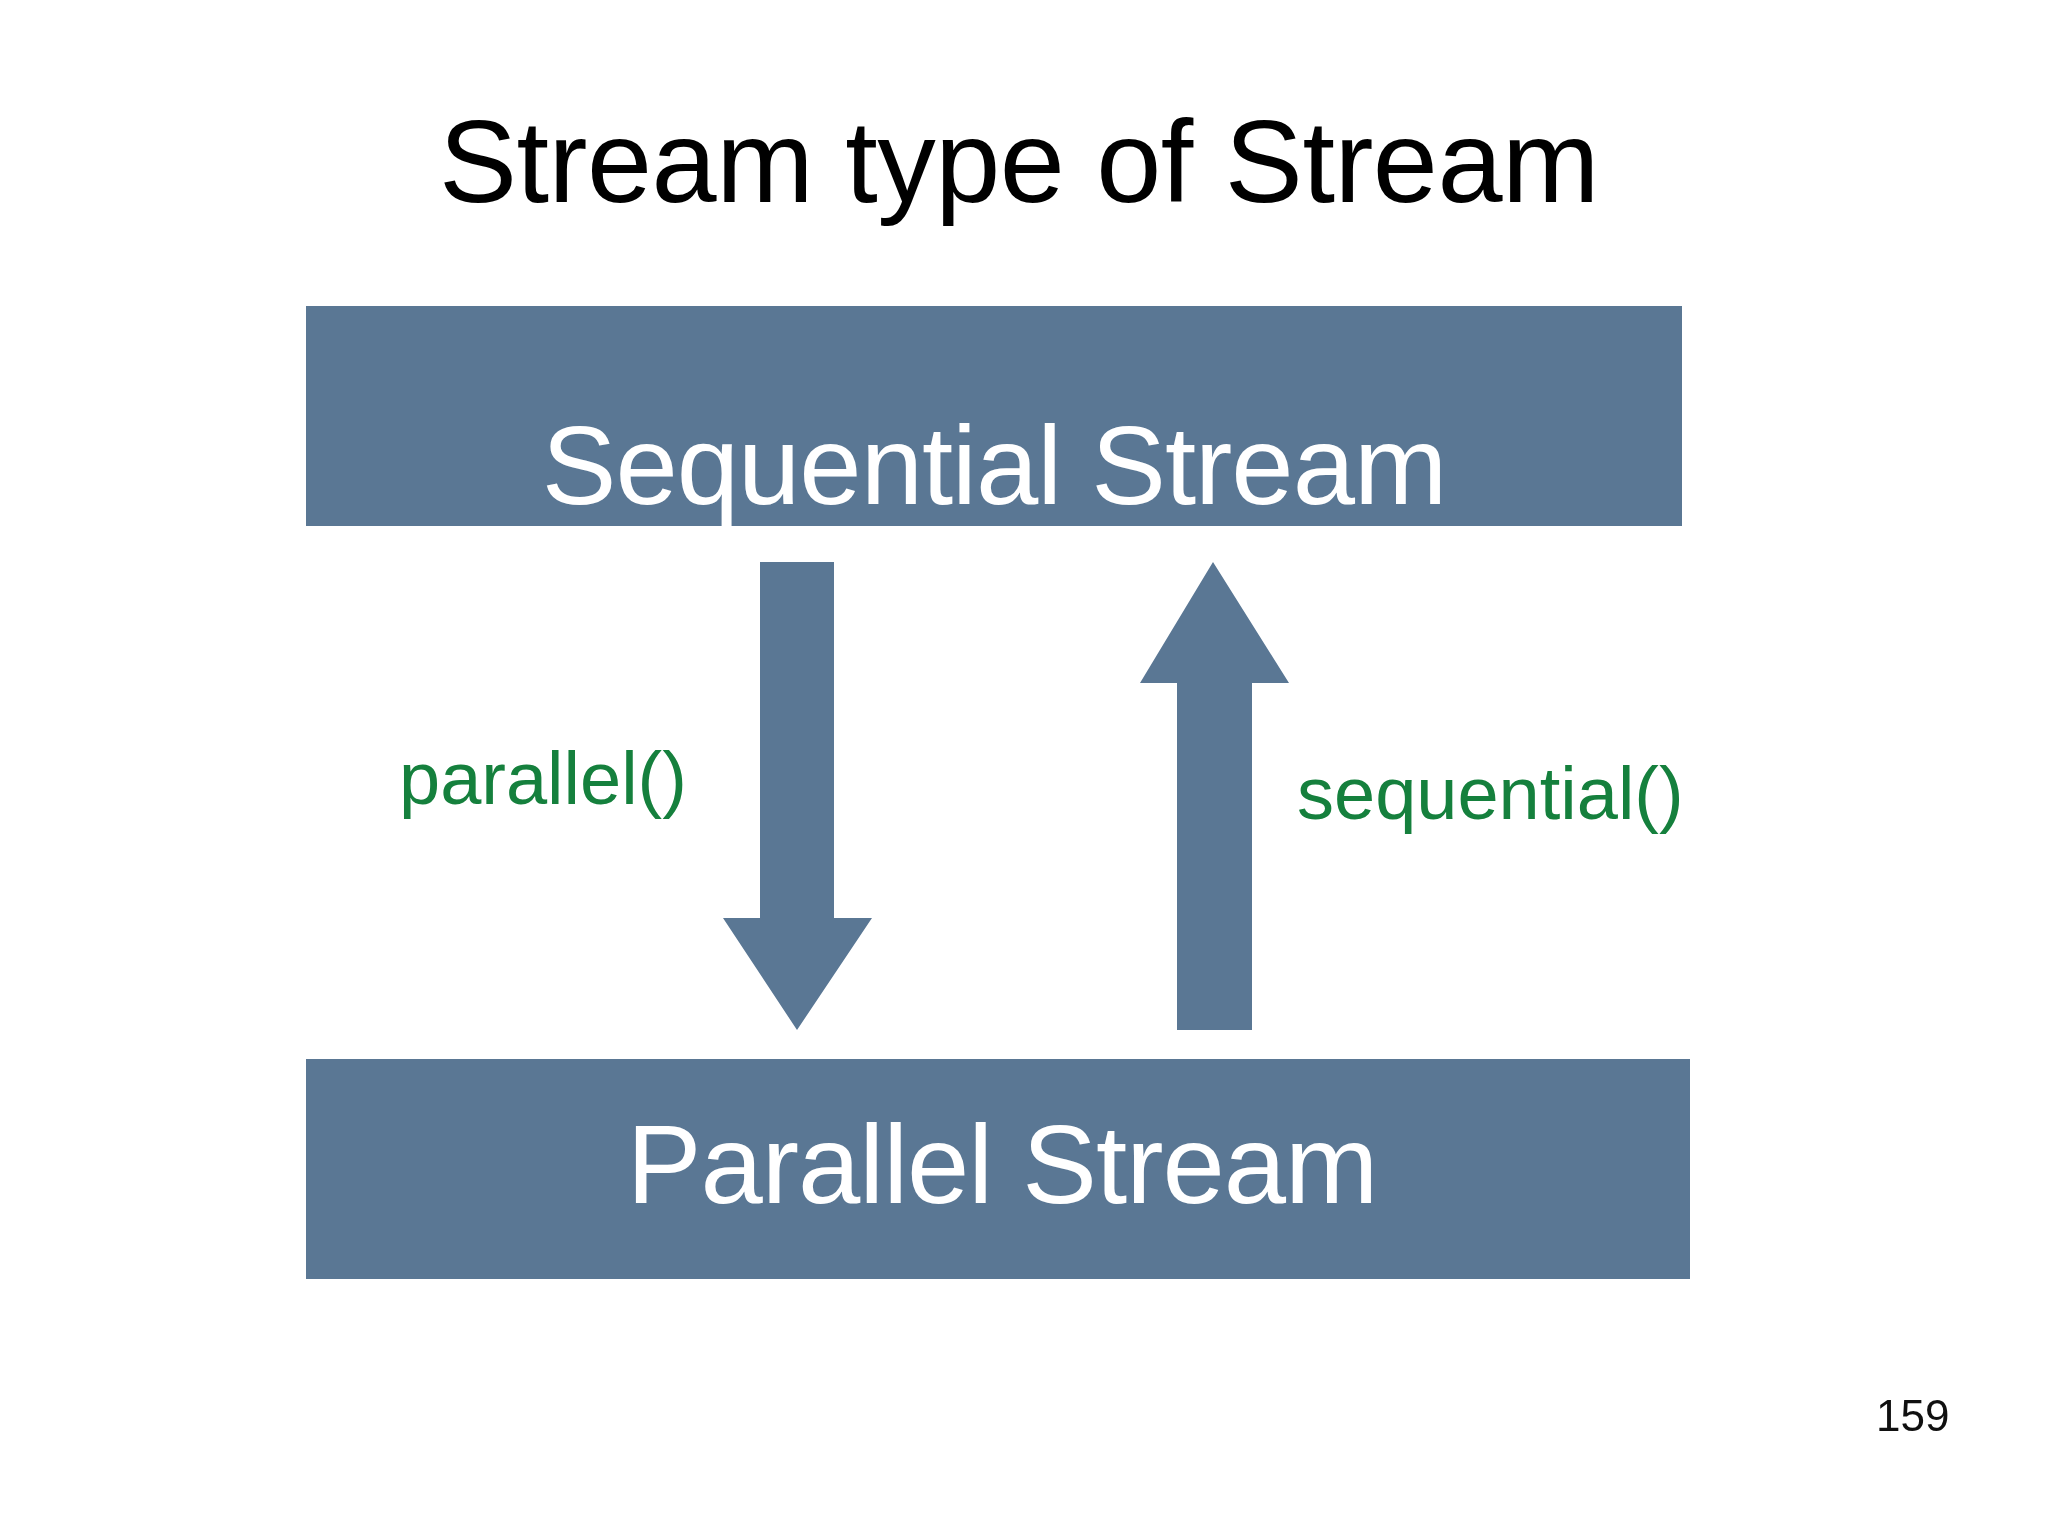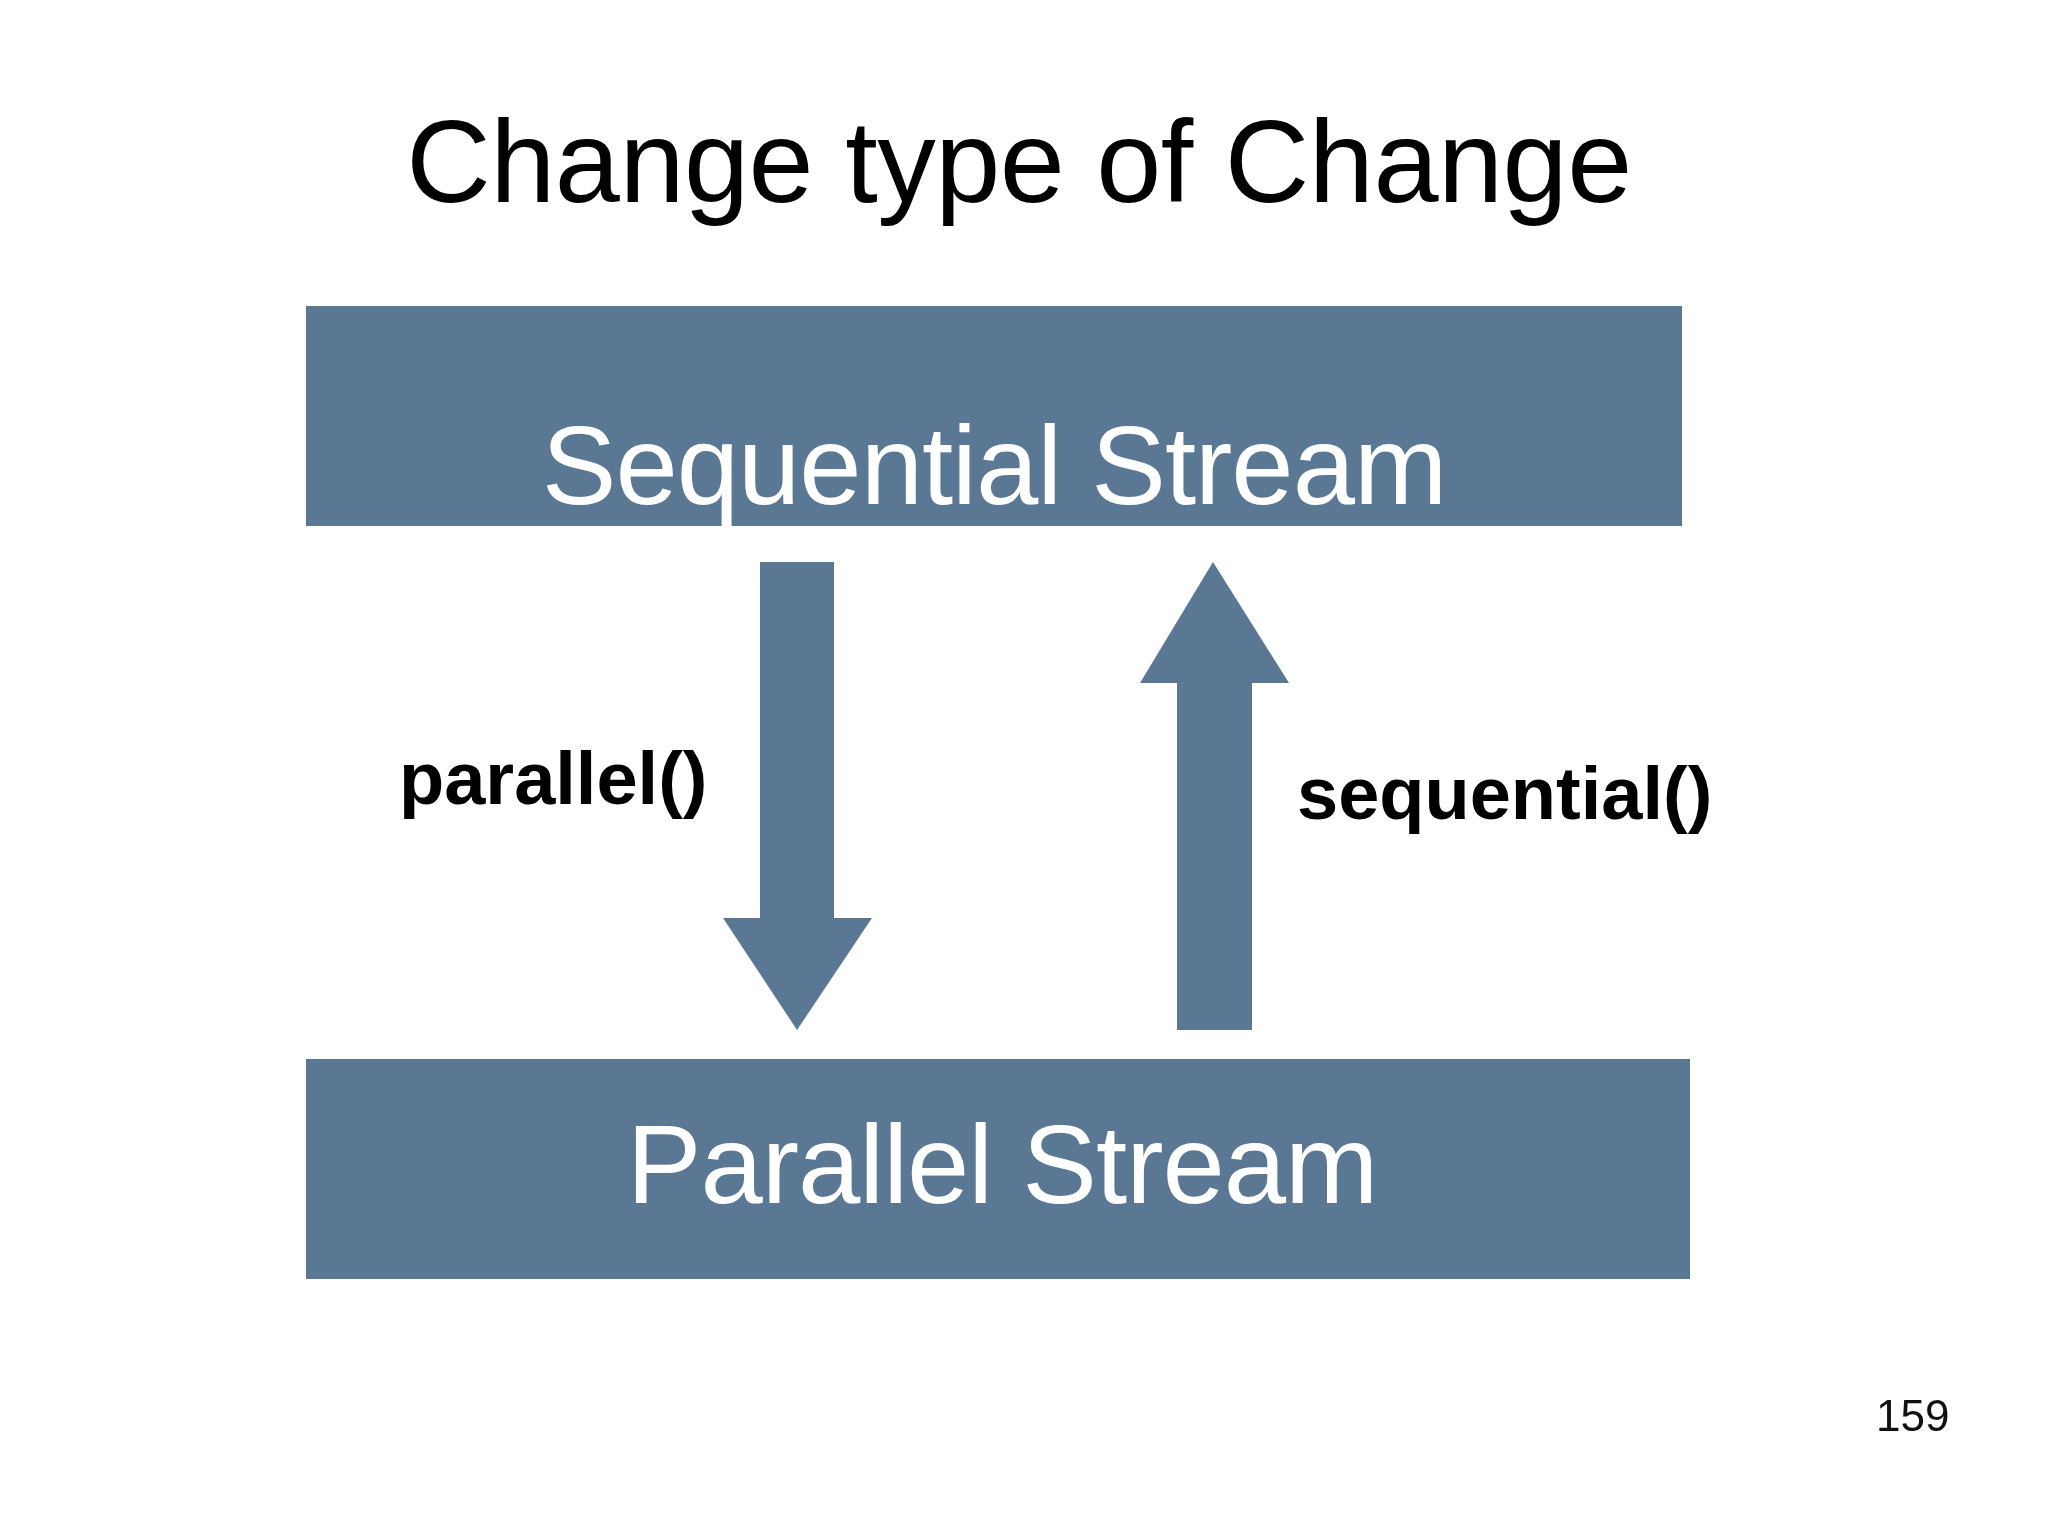--- a/index.html
+++ b/index.html
@@ -74,22 +74,22 @@
     height: 468px;
   }
   .arrow svg { display: block; width: 100%; height: 100%; }
 
   
   .arrow-label {
     position: absolute;
     font-family: "Liberation Sans", sans-serif;
     font-size: 74px;
     line-height: 1.0;
-    color: #000000;
-    font-weight: 700;
+    color: #15803d;
+    font-weight: 400;
     white-space: nowrap;
   }
   #label-parallel   { left: 399px;  top: 742px; }
   #label-sequential { left: 1297px; top: 742px; margin-top: 15px; }
 
   
   #page-number {
     position: absolute;
     left: 1876px;
     top: 1394px;
@@ -98,21 +98,21 @@
     line-height: 1.0;
     color: #101010;
     white-space: nowrap;
   }
 </style>
 </head>
 <body>
 
 <div id="slide">
 
-  <div id="slide-title">Change type of Change</div>
+  <div id="slide-title">Stream type of Stream</div>
 
   <div id="box-sequential" class="stream-box">
     <span class="stream-box-label">Sequential Stream</span>
   </div>
 
   <div id="arrow-down" class="arrow">
     <svg viewBox="0 0 166 468" preserveAspectRatio="none" xmlns="http://www.w3.org/2000/svg">
       <polygon points="45,0 119,0 119,356 157,356 82,468 8,356 45,356" fill="#5A7794"></polygon>
     </svg>
   </div>

